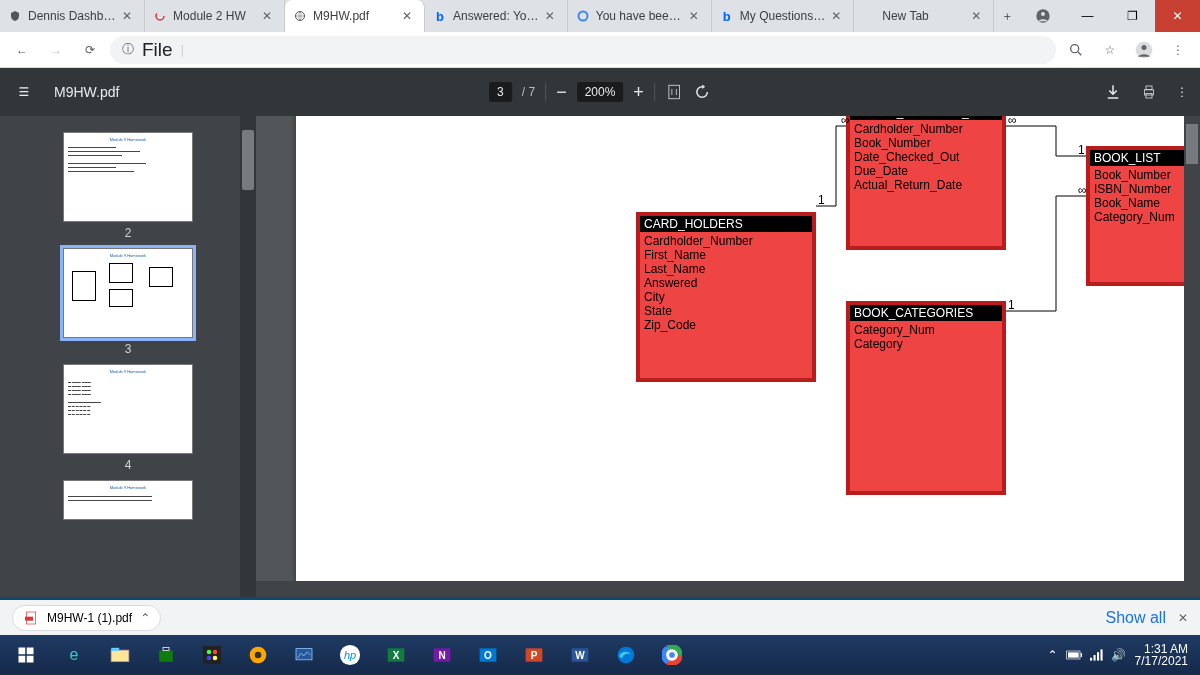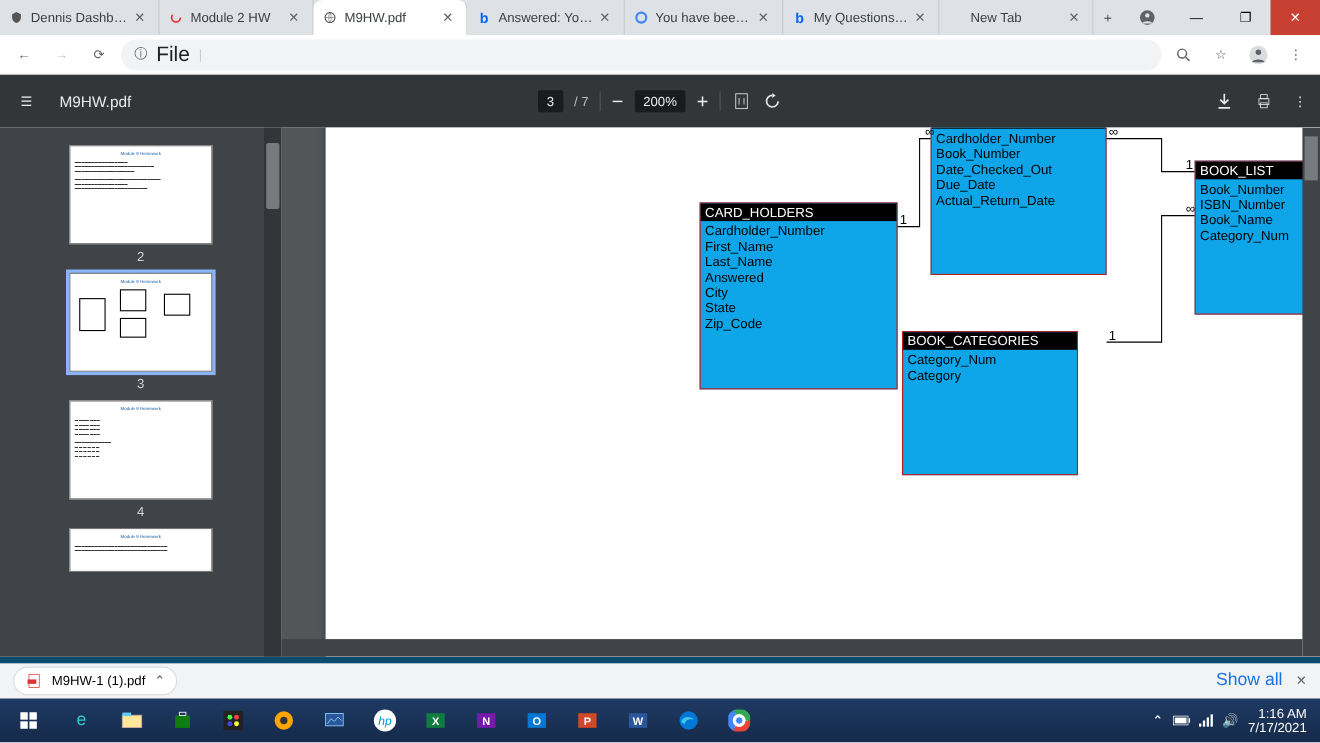--- a/index.html
+++ b/index.html
@@ -36,24 +36,24 @@
 .thumbs-scroll .track{position:absolute;right:2px;top:14px;width:12px;height:60px;background:#787b7e;border-radius:2px}
 .thumb-wrap{display:flex;flex-direction:column;align-items:center;gap:4px}
 .thumb{width:130px;height:90px;background:#fff;border:1px solid #777;font-size:3px;padding:4px;color:#333;position:relative}
 .thumb.sel{outline:3px solid #8ab4f8}
 .thumb-num{color:#cfd2d6;font-size:12px}
 .viewer{flex:1;background:#525659;position:relative;overflow:hidden}
 .viewer-scroll-v{position:absolute;right:0;top:0;width:16px;height:100%;background:#404347}
 .viewer-scroll-v .tr{position:absolute;right:2px;top:8px;width:12px;height:40px;background:#787b7e}
 .viewer-scroll-h{position:absolute;left:0;bottom:0;height:16px;right:16px;background:#404347}
 .page{position:absolute;left:40px;top:-20px;width:960px;height:560px;background:#fff;box-shadow:0 2px 6px rgba(0,0,0,.4)}
-.entity{position:absolute;background:#0ea5e9;border:1px solid #b91c1c}
+.entity{position:absolute;background:#ef4444;border:4px solid #b91c1c}
 .entity .hdr{background:#000;color:#fff;padding:1px 4px;font-size:12px;font-family:Arial}
 .entity .body{padding:2px 4px;font-size:12px;line-height:14px;font-family:Arial}
-.downloads{height:38px;background:#f1f3f4;border-top:6px solid #0c4a6e;display:flex;align-items:center;padding:0 12px;gap:10px}
+.downloads{height:38px;background:#f1f3f4;border-top:3px solid #0c4a6e;display:flex;align-items:center;padding:0 12px;gap:10px}
 .dl-chip{display:flex;align-items:center;gap:8px;padding:4px 10px;border:1px solid #dadce0;border-radius:14px;background:#fff;font-size:12px}
 .dl-right{margin-left:auto;display:flex;align-items:center;gap:12px}
 .showall{color:#1a73e8;font-size:16px}
 .taskbar{height:40px;background:linear-gradient(#1f3a63,#152a4a);display:flex;align-items:center;padding:0 4px;gap:6px}
 .tbtn{width:40px;height:32px;display:flex;align-items:center;justify-content:center;color:#fff;font-size:16px}
 .start{width:44px}
 .tb-right{margin-left:auto;display:flex;align-items:center;gap:8px;color:#fff;font-size:10px;padding-right:8px}
 .clock{text-align:right;line-height:12px}
 svg{display:block}
 .thumb-content{font-size:4px;line-height:5px;color:#1a5fab}
@@ -231,21 +231,21 @@
       </div>
     </div>
     <div class="thumbs-scroll">
         <div class="track"></div>
       </div>
   </div>
 
   <div class="viewer">
     <div class="page">
 
-      <div class="entity" style="left:340px;top:88px;width:180px;height:170px">
+      <div class="entity" style="left:340px;top:116px;width:180px;height:170px">
         <div class="hdr">CARD_HOLDERS</div>
         <div class="body">
           <div>Cardholder_Number</div>
           <div>First_Name</div>
           <div>Last_Name</div>
           <div>Answered</div>
           <div>City</div>
           <div>State</div>
           <div>Zip_Code</div>
         </div>
@@ -262,21 +262,21 @@
       </div>
       <div class="entity" style="left:790px;top:50px;width:150px;height:140px">
         <div class="hdr">BOOK_LIST</div>
         <div class="body">
           <div>Book_Number</div>
           <div>ISBN_Number</div>
           <div>Book_Name</div>
           <div>Category_Num</div>
         </div>
       </div>
-      <div class="entity" style="left:524px;top:205px;width:160px;height:131px">
+      <div class="entity" style="left:550px;top:205px;width:160px;height:194px">
         <div class="hdr">BOOK_CATEGORIES</div>
         <div class="body">
           <div>Category_Num</div>
           <div>Category</div>
         </div>
       </div>
 
       <svg style="position:absolute;left:0;top:0;width:960px;height:560px;pointer-events:none">
         <path d="M520 110 L540 110 L540 30 L550 30" stroke="#000" fill="none"></path>
         <text x="545" y="28" font-size="8">∞</text>
@@ -419,17 +419,17 @@
     <span>
         <svg width="14" height="12" viewBox="0 0 20 16">
           <rect x="0" y="12" width="3" height="4" fill="#fff"></rect>
           <rect x="5" y="8" width="3" height="8" fill="#fff"></rect>
           <rect x="10" y="4" width="3" height="12" fill="#fff"></rect>
           <rect x="15" y="0" width="3" height="16" fill="#fff"></rect>
         </svg>
       </span>
     <span>🔊</span>
     <div class="clock">
-      <div>1:16 AM</div>
+      <div>1:31 AM</div>
       <div>7/17/2021</div>
     </div>
   </div>
 </div>
 
 </body></html>

